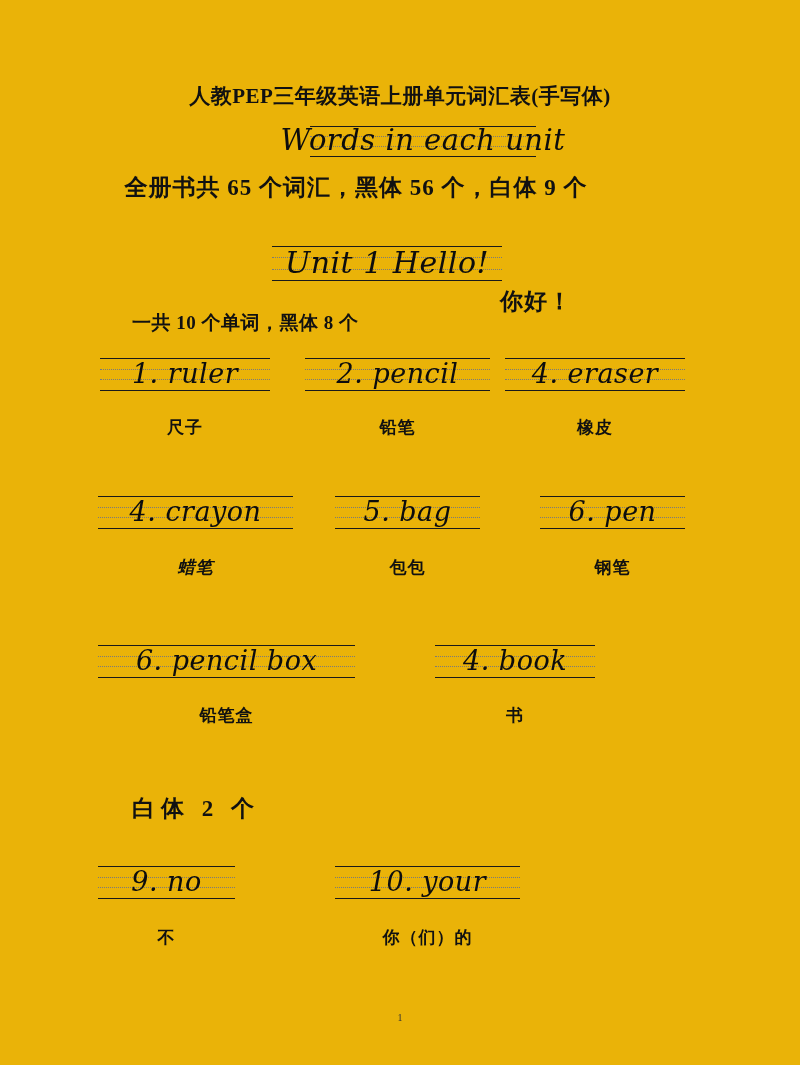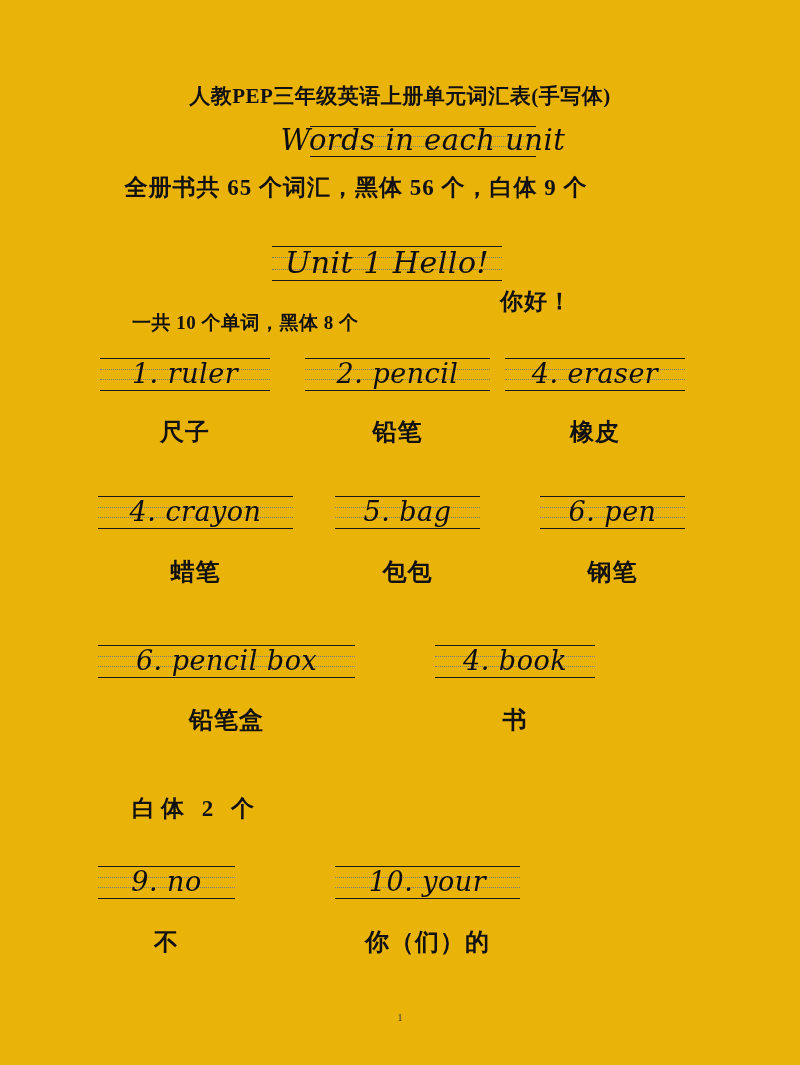--- a/index.html
+++ b/index.html
@@ -131,21 +131,21 @@
 
   
   .staff.small .word  { font-size: 27px; }
   .staff.medium .word { font-size: 29px; }
   .staff.large .word  { font-size: 30px; }
 
   
   .caption {
     position: absolute;
     text-align: center;
-    font-size: 24px;
+    font-size: 17px;
     font-weight: bold;
     letter-spacing: 1px;
     color: #111111;
   }
 </style>
 </head>
 <body>
 
 <div class="page">
 
@@ -200,21 +200,21 @@
   </div>
   <div class="caption" style="left:505px; top:416px; width:180px;">橡皮</div>
 
   <div class="staff small" style="left:98px; top:496px; width:195px; height:32px;">
     <div class="rule solid r1"></div>
     <div class="rule dotted r2"></div>
     <div class="rule dotted r3"></div>
     <div class="rule solid r4"></div>
     <div class="word">4. crayon</div>
   </div>
-  <div class="caption" style="left:98px; top:556px; width:195px;">蜡笔</div>
+  <div class="caption" style="left:98px; top:556px; width:195px;font-style:italic;">蜡笔</div>
 
   <div class="staff small" style="left:335px; top:496px; width:145px; height:32px;">
     <div class="rule solid r1"></div>
     <div class="rule dotted r2"></div>
     <div class="rule dotted r3"></div>
     <div class="rule solid r4"></div>
     <div class="word">5. bag</div>
   </div>
   <div class="caption" style="left:335px; top:556px; width:145px;">包包</div>
 

